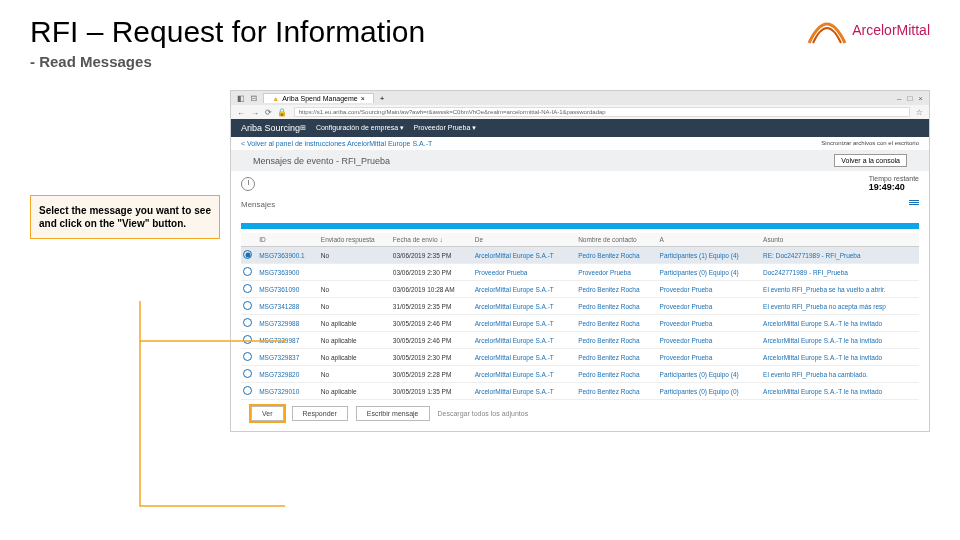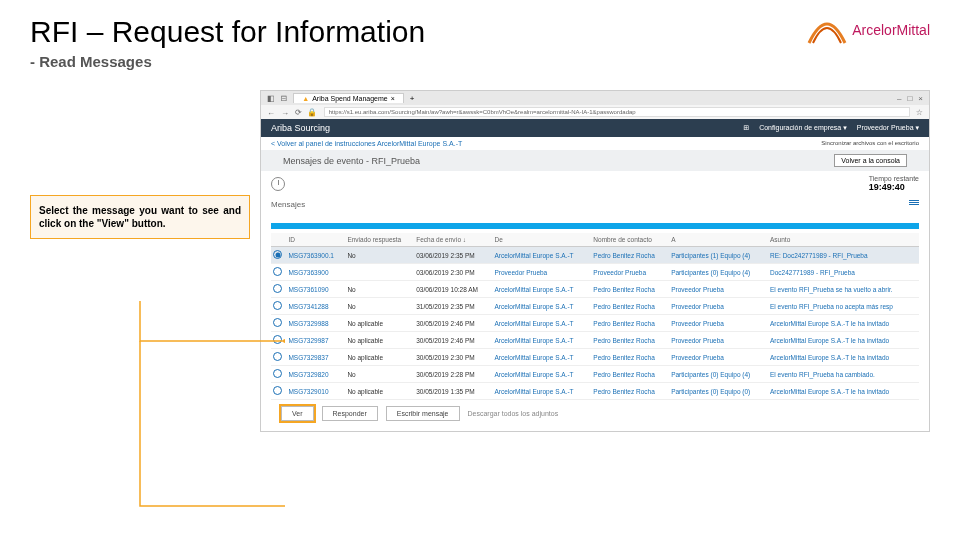--- a/index.html
+++ b/index.html
@@ -6,28 +6,28 @@
 body{width:960px;height:540px;background:#fff;position:relative;overflow:hidden}
 .slide{padding:15px 30px 10px 30px}
 .header{display:flex;justify-content:space-between;align-items:flex-start}
 .title{font-size:30px;font-weight:normal;color:#000}
 .logo{display:flex;align-items:center;gap:5px}
 .logo-arc{width:40px;height:30px;position:relative}
 .logo-arc svg{width:100%;height:100%}
 .logo-text{font-size:14px;color:#be185d}
 .subtitle{font-size:15px;color:#555;font-weight:bold;margin-top:4px}
 .content{display:flex;gap:10px;margin-top:20px;align-items:flex-start}
-.callout{width:220px;border:1px solid #f5a623;background:#fdf6ec;padding:8px;font-size:10px;font-weight:bold;line-height:1.3;text-align:justify;margin-top:105px;position:relative}
+.callout{width:190px;border:1px solid #f5a623;background:#fdf6ec;padding:8px;font-size:10px;font-weight:bold;line-height:1.3;text-align:justify;margin-top:105px;position:relative}
 .connector{position:absolute;left:45px;top:301px;width:240px;height:220px;pointer-events:none}
 .browser{flex:1;border:1px solid #ccc;background:#fff;font-size:8px;position:relative}
 .br-top{height:14px;background:#e8e8e8;display:flex;align-items:center;padding:0 6px;gap:6px}
 .br-tab{background:#fff;border:1px solid #ccc;border-bottom:none;padding:1px 8px;font-size:7px;display:flex;align-items:center;gap:3px}
 .br-addr{height:14px;background:#f5f5f5;display:flex;align-items:center;padding:0 6px;gap:6px}
 .br-url{flex:1;background:#fff;border:1px solid #ddd;padding:1px 4px;font-size:6px;color:#666}
-.app-header{background:#2c3e50;color:#fff;padding:4px 10px;display:flex;justify-content:space-between;align-items:center;font-size:9px}
+.app-header{background:#2c3e50;color:#fff;padding:4px 10px;display:flex;align-items:center;font-size:9px}
 .app-header-right{display:flex;gap:10px;font-size:7px}
 .sub-bar{display:flex;justify-content:space-between;padding:3px 10px;font-size:7px}
 .link-blue{color:#1a6fb5}
 .sync-text{font-size:6px;text-align:right;color:#444}
 .page-title-bar{background:#eef0f2;padding:4px 22px;display:flex;justify-content:space-between;align-items:center}
 .page-title-bar .pt{font-size:9px;color:#555}
 .btn-console{border:1px solid #999;background:#fff;padding:2px 6px;font-size:7px}
 .time-row{display:flex;justify-content:space-between;padding:4px 10px;gap:4px;align-items:center}
 .clock-icon{width:14px;height:14px;border:1.5px solid #888;border-radius:50%;position:relative}
 .clock-icon::before{content:'';position:absolute;width:1px;height:5px;background:#888;top:2px;left:50%}

